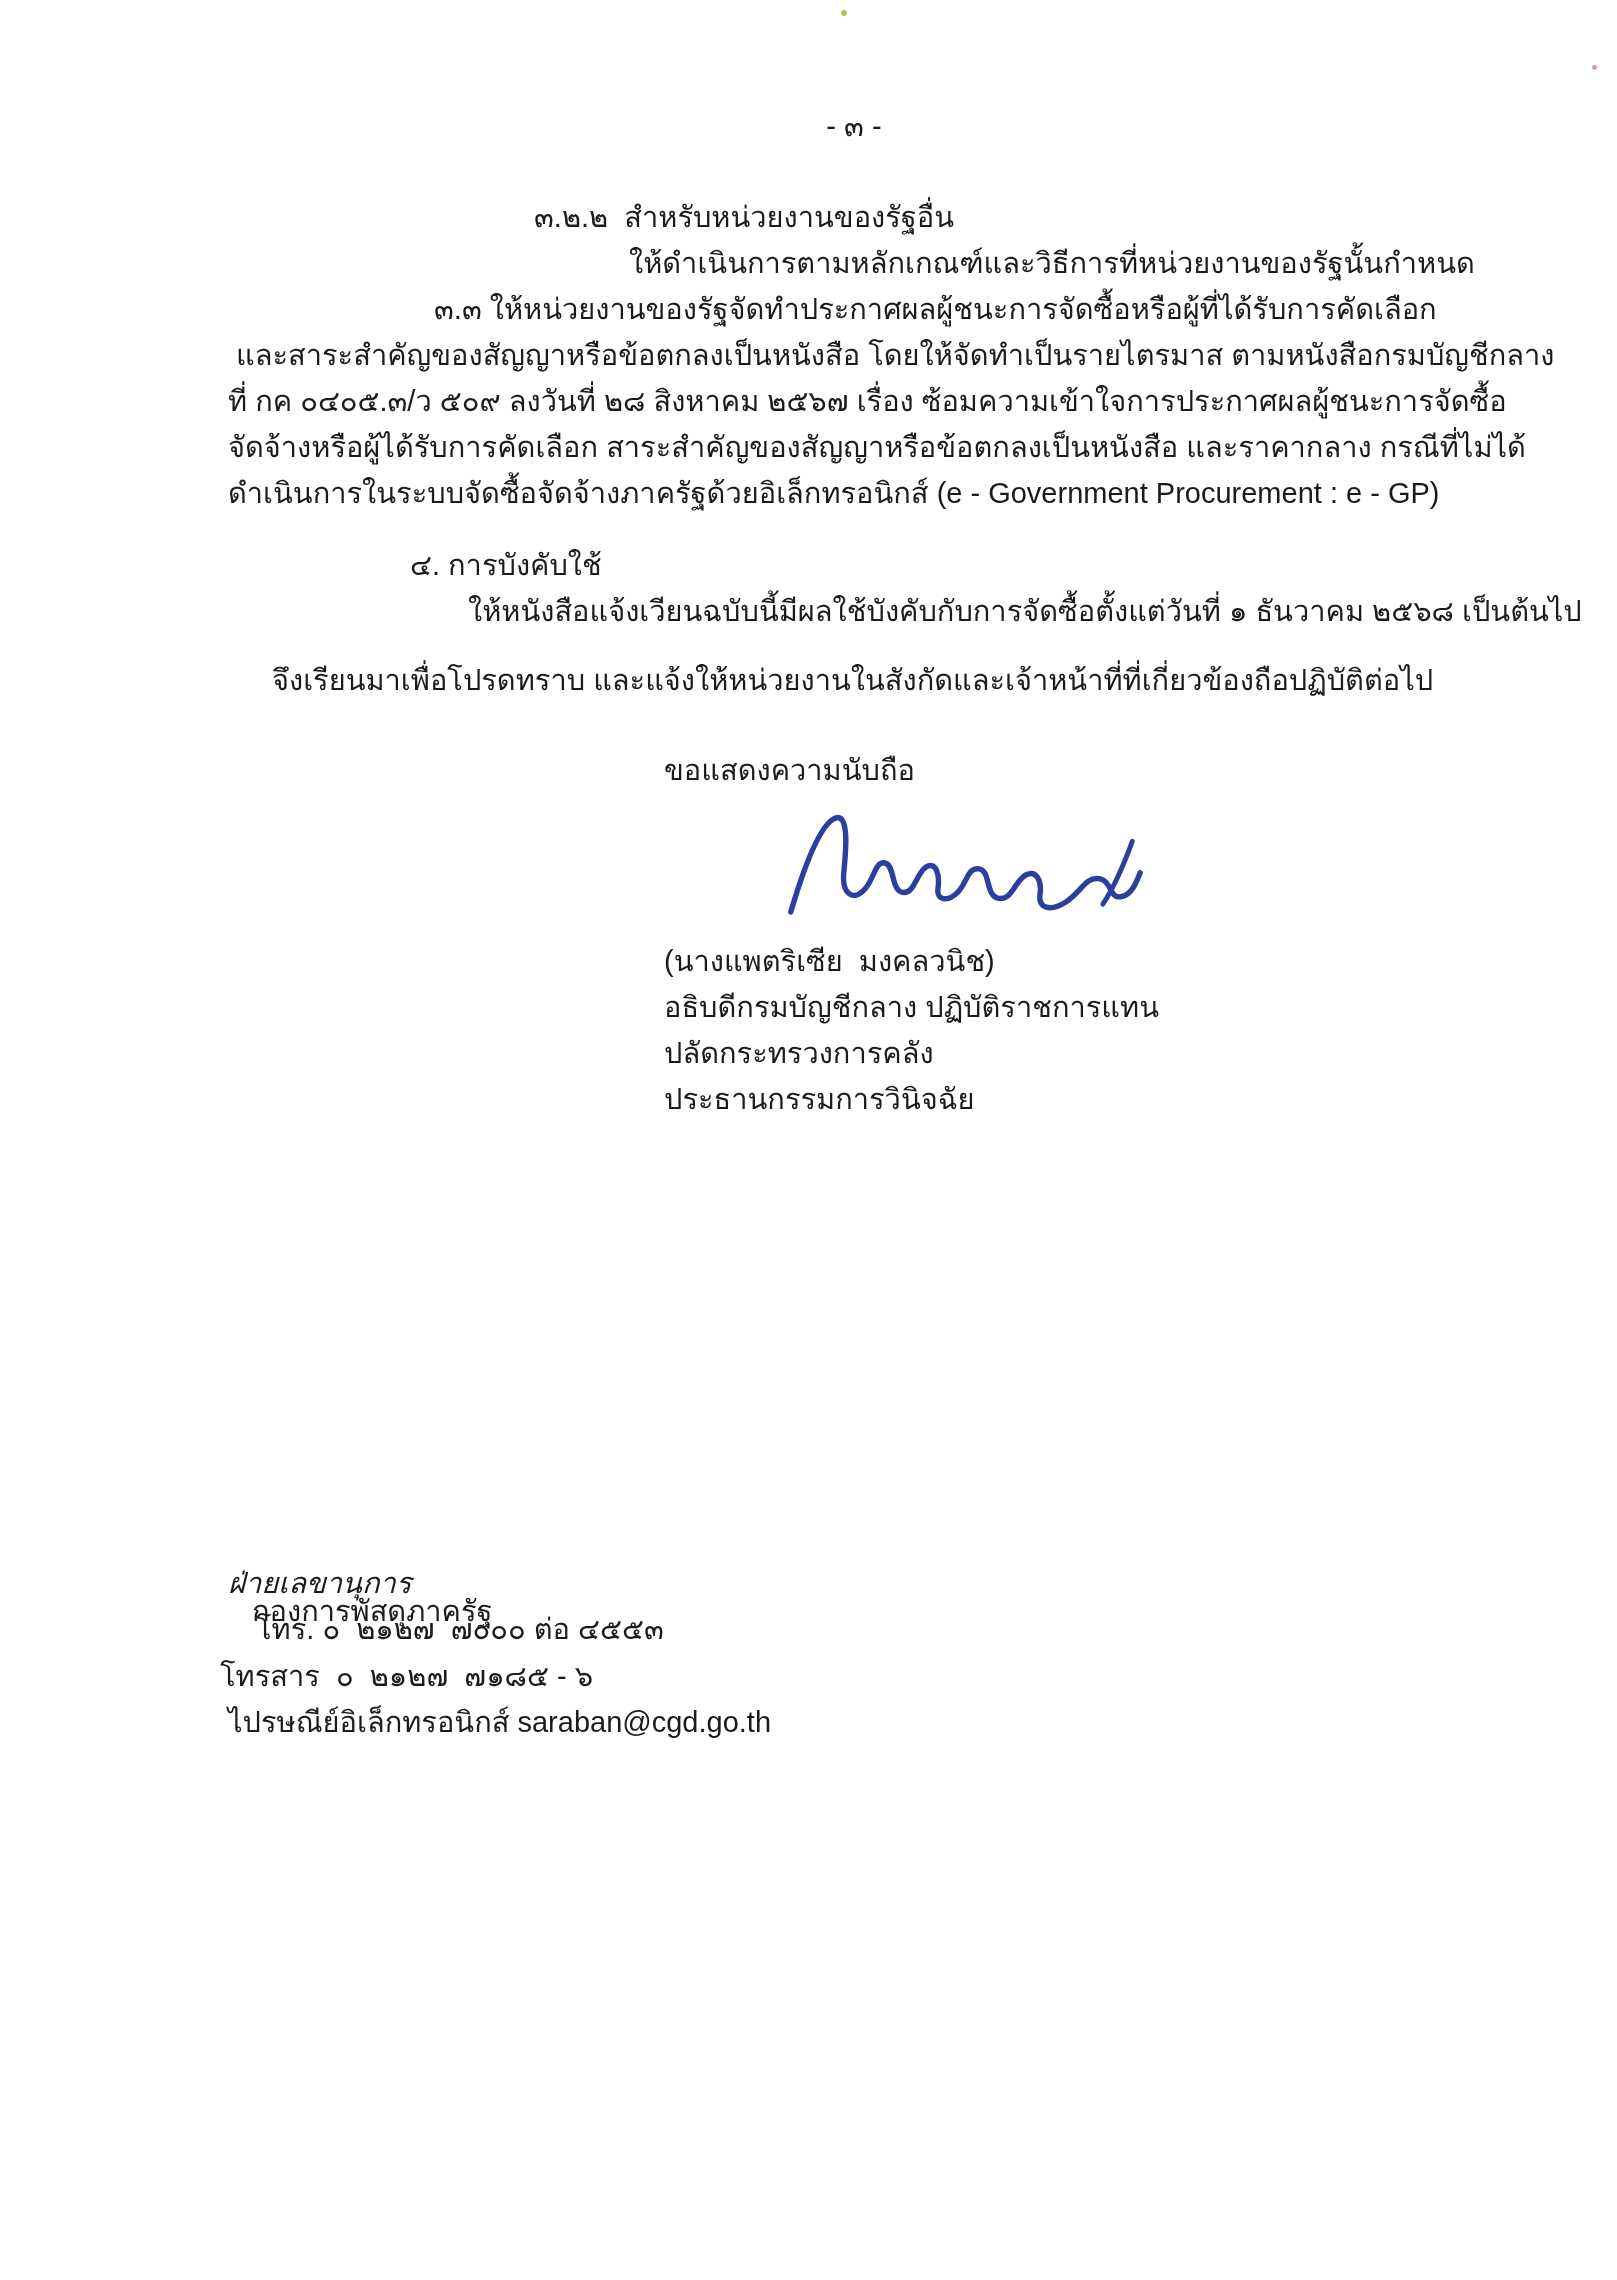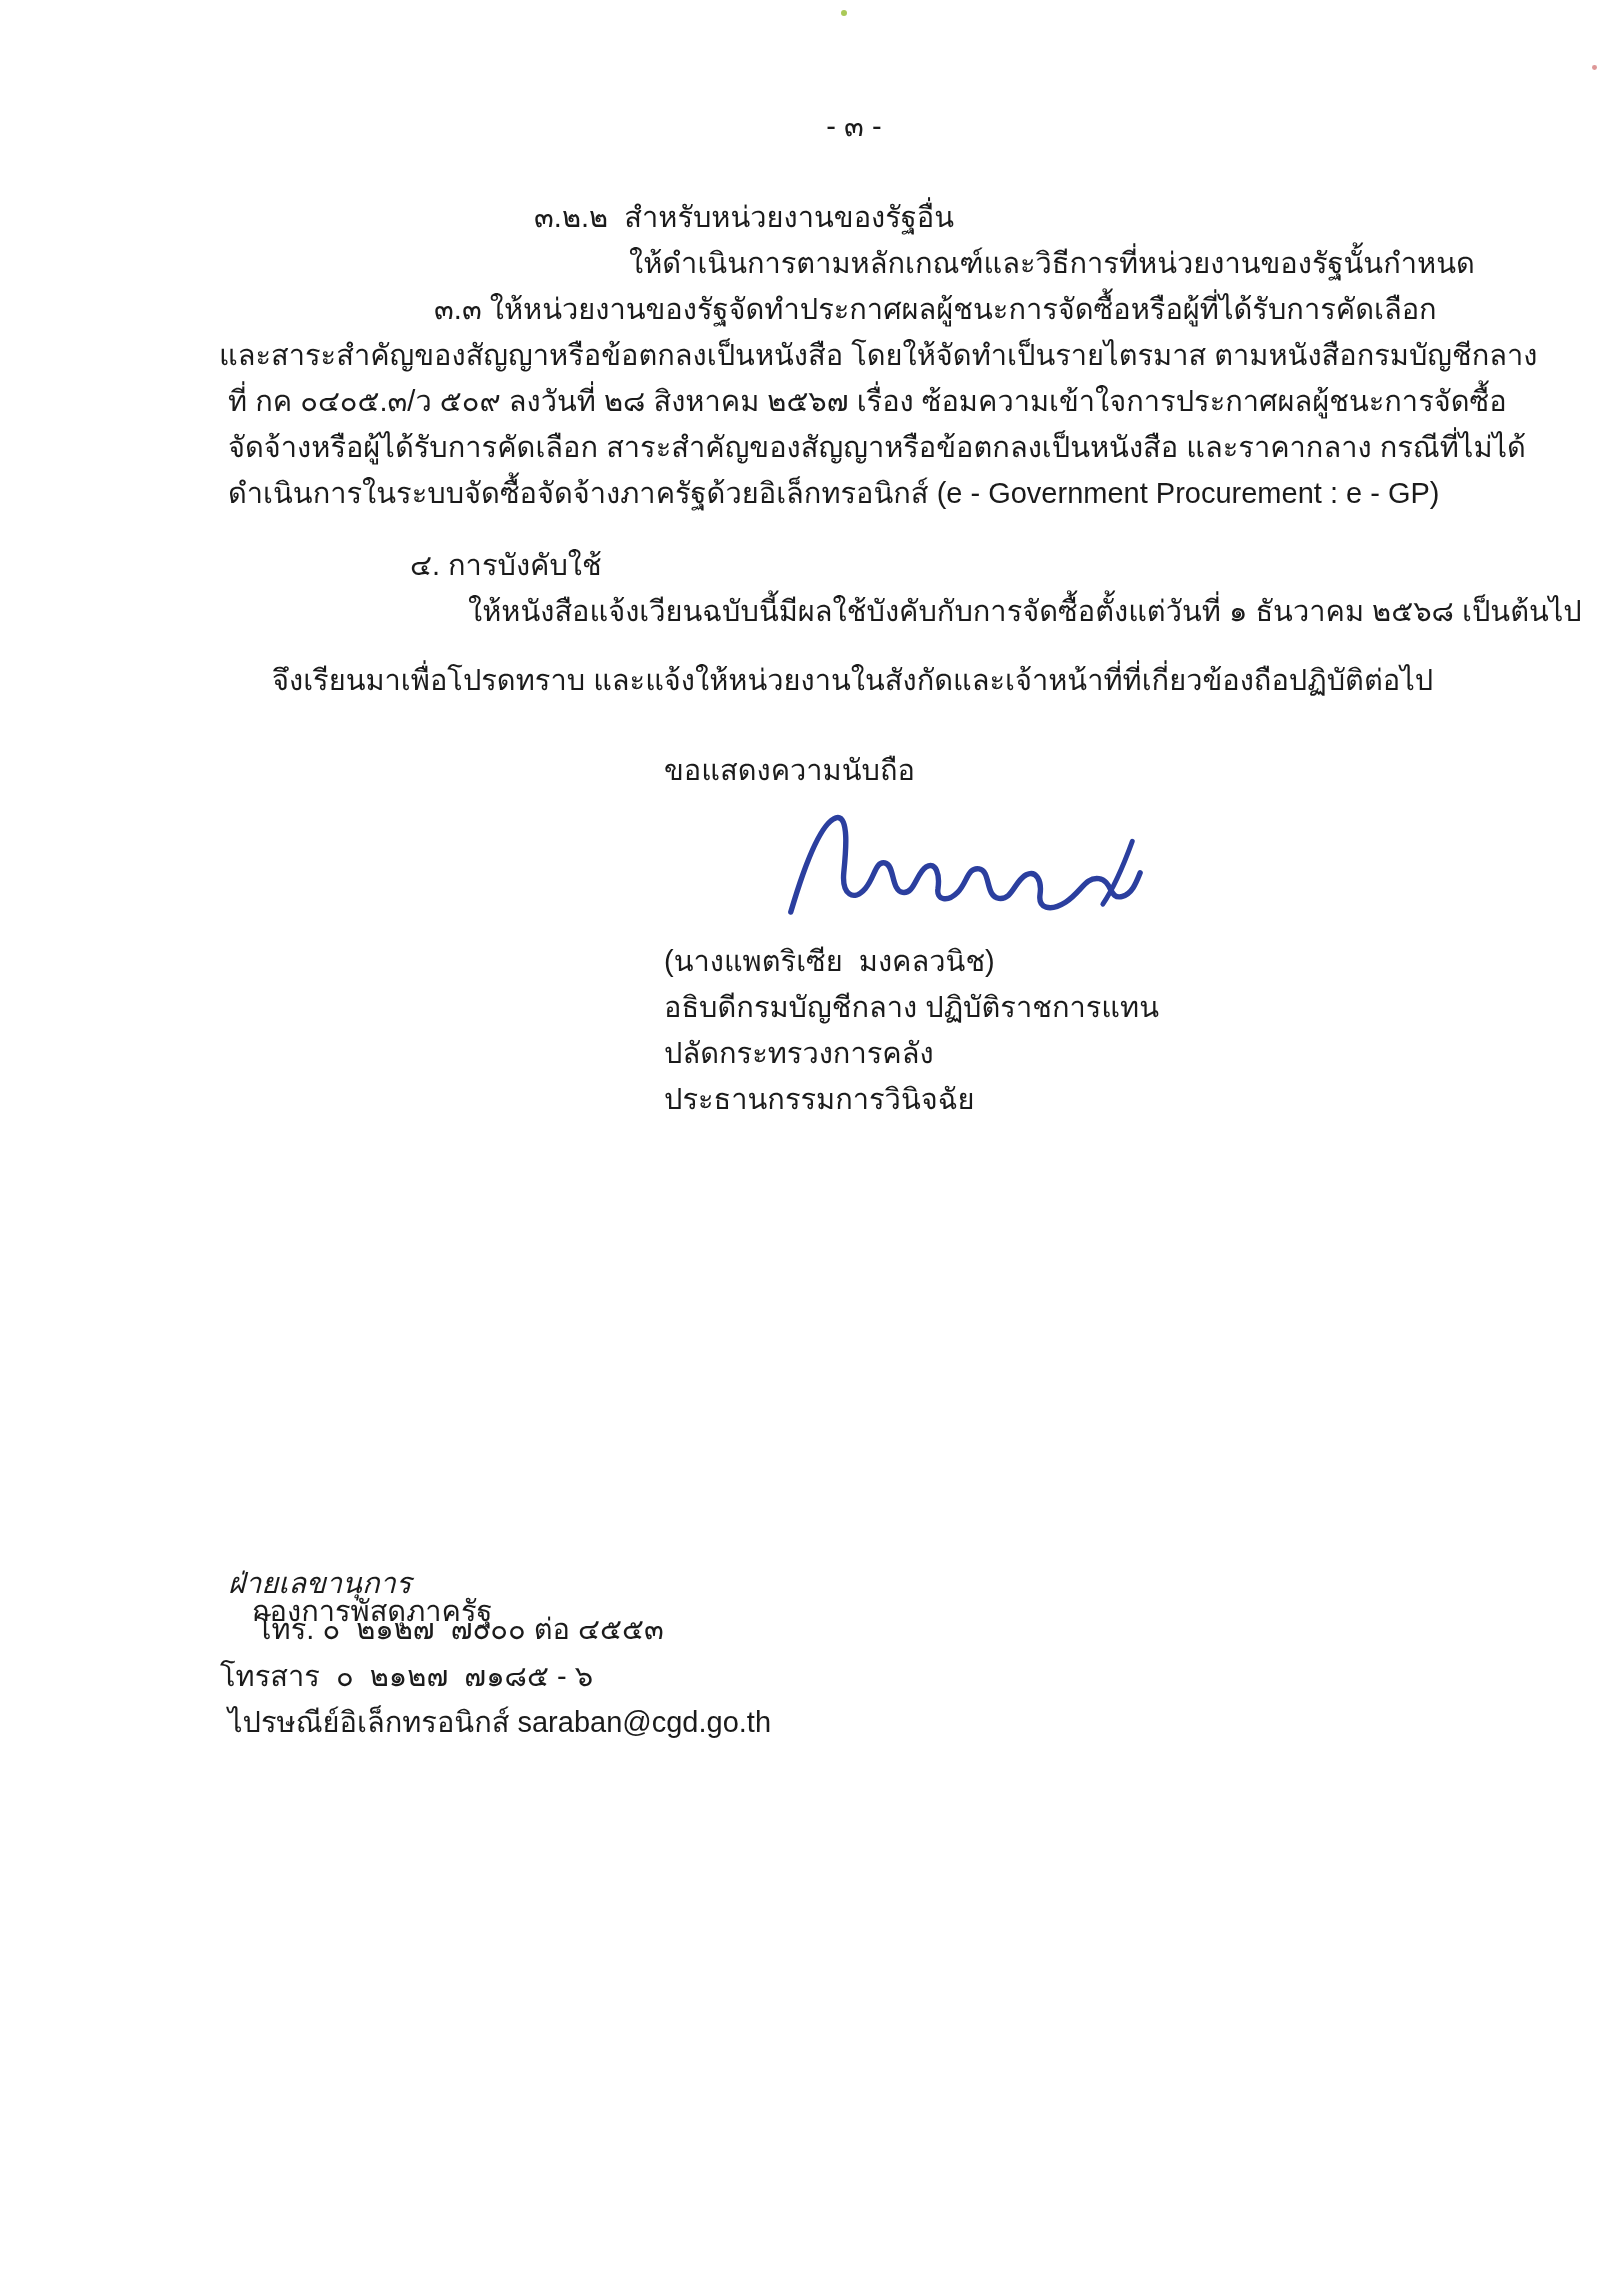--- a/index.html
+++ b/index.html
@@ -22,21 +22,21 @@
     line-height: 46px;
     white-space: pre;
     color: #1b1b1b;
   }
   
   .pageno { top: 103px; left: 228px; width: 1252px; text-align: center; }
   
   .l0  { top: 194px; left: 534px; }
   .l1  { top: 240px; left: 629px; }
   .l2  { top: 286px; left: 434px; }
-  .l3  { top: 332px; left: 219px; text-align: right; }
+  .l3  { top: 332px; left: 236px; text-align: right; }
   .l4  { top: 378px; left: 228px; }
   .l5  { top: 424px; left: 228px; }
   .l6  { top: 470px; left: 228px; }
   .l7  { top: 542px; left: 410px; }
   .l8  { top: 588px; left: 468px; }
   .l9  { top: 657px; left: 272px; }
   
   .closing-line { left: 664px; width: 676px; }
   .salutation { top: 747px; }
   .signer-name { top: 938px; }

